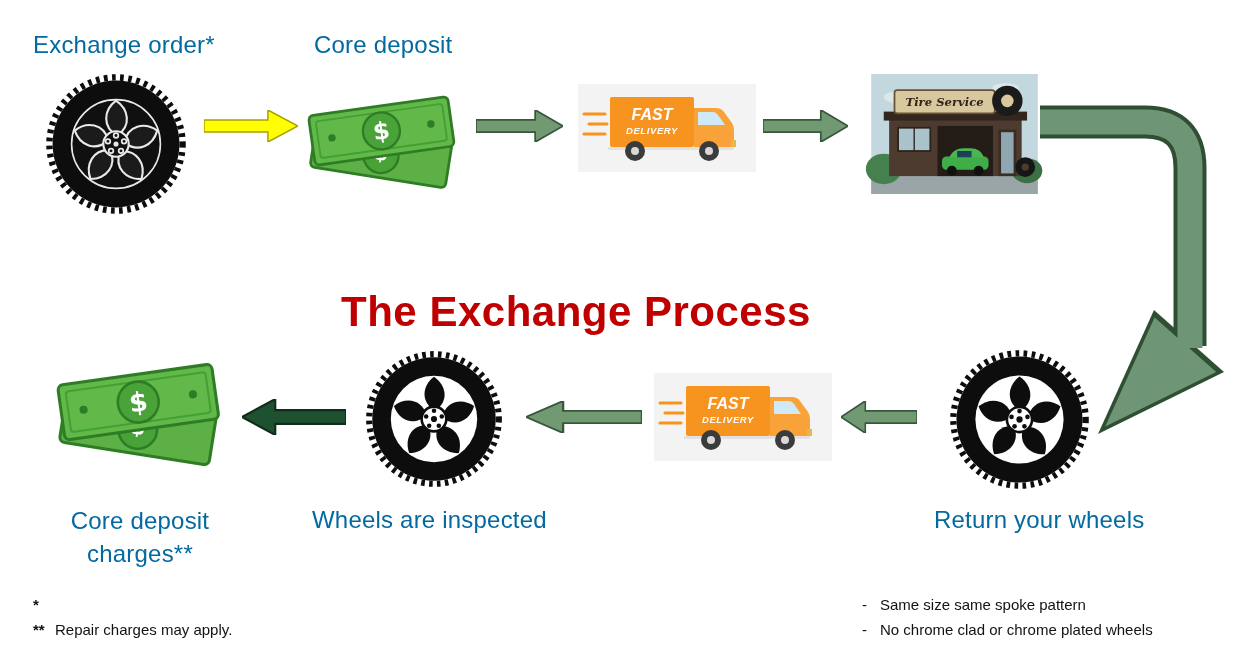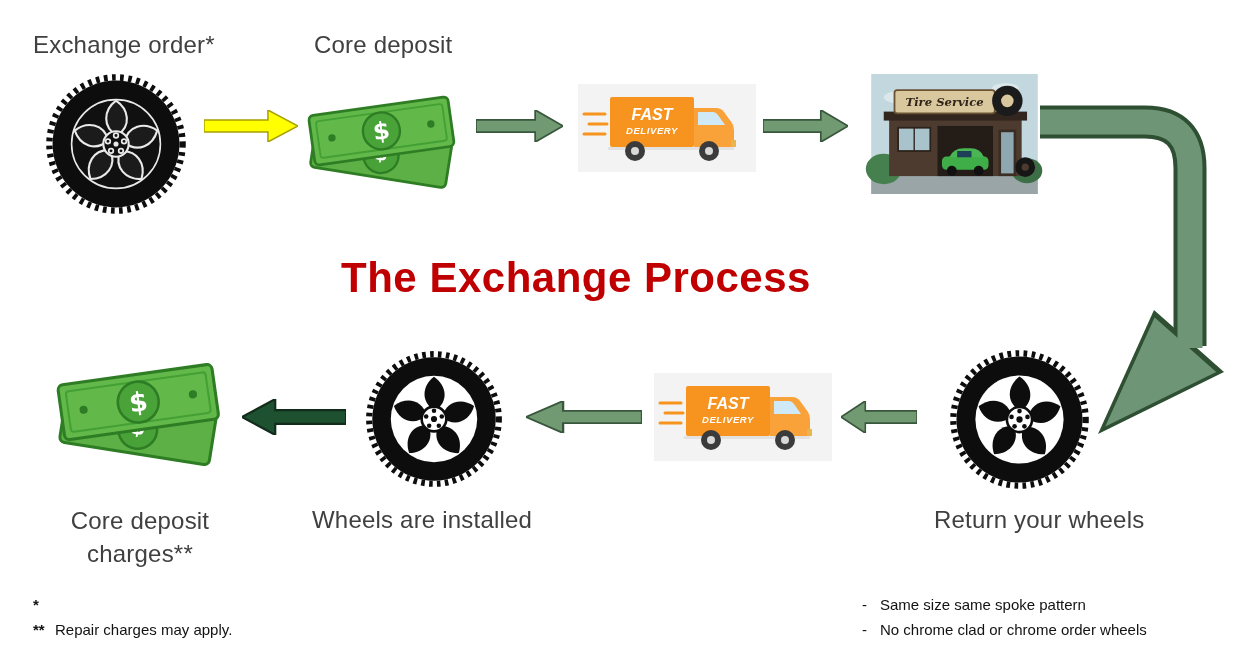--- a/index.html
+++ b/index.html
@@ -1,21 +1,21 @@
 <!DOCTYPE html>
 <html><head>
 <meta charset="utf-8">
 <style>
   * { margin:0; padding:0; box-sizing:border-box; }
   html,body { background:#ffffff; }
   body { font-family:"Liberation Sans", sans-serif; }
   .canvas { position:relative; width:1250px; height:666px; background:#ffffff; overflow:hidden; }
-  .step-label { position:absolute; font-size:24px; color:#404040; white-space:nowrap; letter-spacing:.2px; }
+  .step-label { position:absolute; font-size:24px; color:#0369a1; white-space:nowrap; letter-spacing:.2px; }
   .step-label.center { white-space:normal; text-align:center; line-height:33px; }
-  .title { position:absolute; font-size:42px; font-weight:bold; text-align:center; color:#C00000; letter-spacing:.5px; }
+  .title { position:absolute; font-size:42px; font-weight:bold; text-align:center; color:#C00000; letter-spacing:.5px;margin-top:34px; }
   .icon { position:absolute; }
   .icon svg { width:100%; height:100%; display:block; }
   .fnotes { position:absolute; font-size:15px; color:#121212; }
   .fn-row { display:flex; align-items:baseline; margin-bottom:8px; }
   .fn-marker { min-width:22px; font-weight:bold; }
   .fnotes.right .fn-marker { min-width:18px; font-weight:normal; }
   .truck-fast { font:italic bold 16px "Liberation Sans",sans-serif; fill:#ffffff; }
   .truck-delivery { font:italic bold 9.5px "Liberation Sans",sans-serif; fill:#ffffff; letter-spacing:.6px; }
   .shop-sign-text { font:italic bold 13px "DejaVu Serif",serif; fill:#31241b; }
   .money-dollar { font:bold 26px "DejaVu Sans",sans-serif; fill:#ffffff; }
@@ -255,37 +255,37 @@
           <circle cx="62.4" cy="67.5" r="2.2"></circle>
       </g>
       <circle cx="70" cy="70" r="3" fill="#0d0d0d"></circle>
     </svg>
   </div>
 
   <div class="step-label center" style="left:50px; top:504px; width:180px;">
     <div>Core deposit</div>
     <div>charges**</div>
   </div>
-  <div class="step-label" style="left:312px; top:506px;">Wheels are installed</div>
+  <div class="step-label" style="left:312px; top:506px;">Wheels are inspected</div>
   <div class="step-label" style="left:910px; top:506px;margin-left:24px;">Return your wheels</div>
 
   <div class="fnotes left" style="left:33px; top:596px; width:420px;">
     <div class="fn-row">
       <span class="fn-marker">*</span>
     </div>
     <div class="fn-row">
       <span class="fn-marker">**</span>
       <span>Repair charges may apply.</span>
     </div>
   </div>
 
   <div class="fnotes right" style="left:862px; top:596px; width:380px;">
     <div class="fn-row">
       <span class="fn-marker">-</span>
       <span>Same size same spoke pattern</span>
     </div>
     <div class="fn-row">
       <span class="fn-marker">-</span>
-      <span>No chrome clad or chrome order wheels</span>
+      <span>No chrome clad or chrome plated wheels</span>
     </div>
   </div>
 
 </div>
 
 </body></html>

